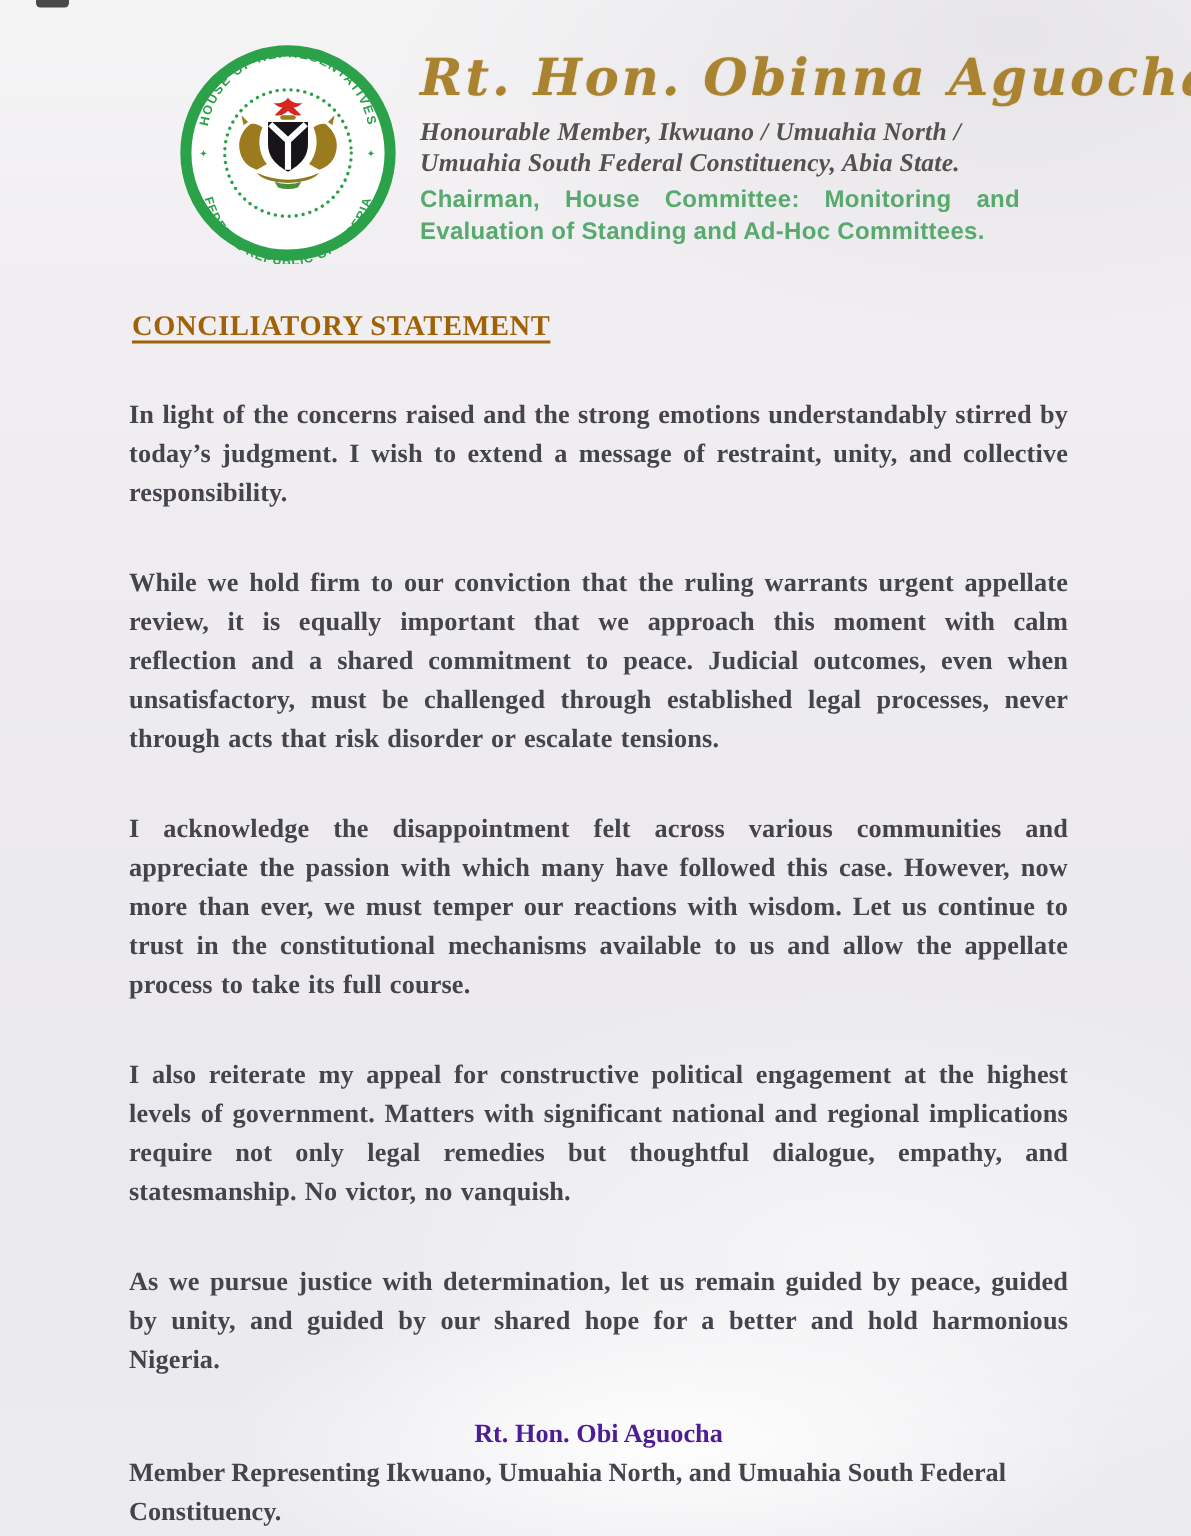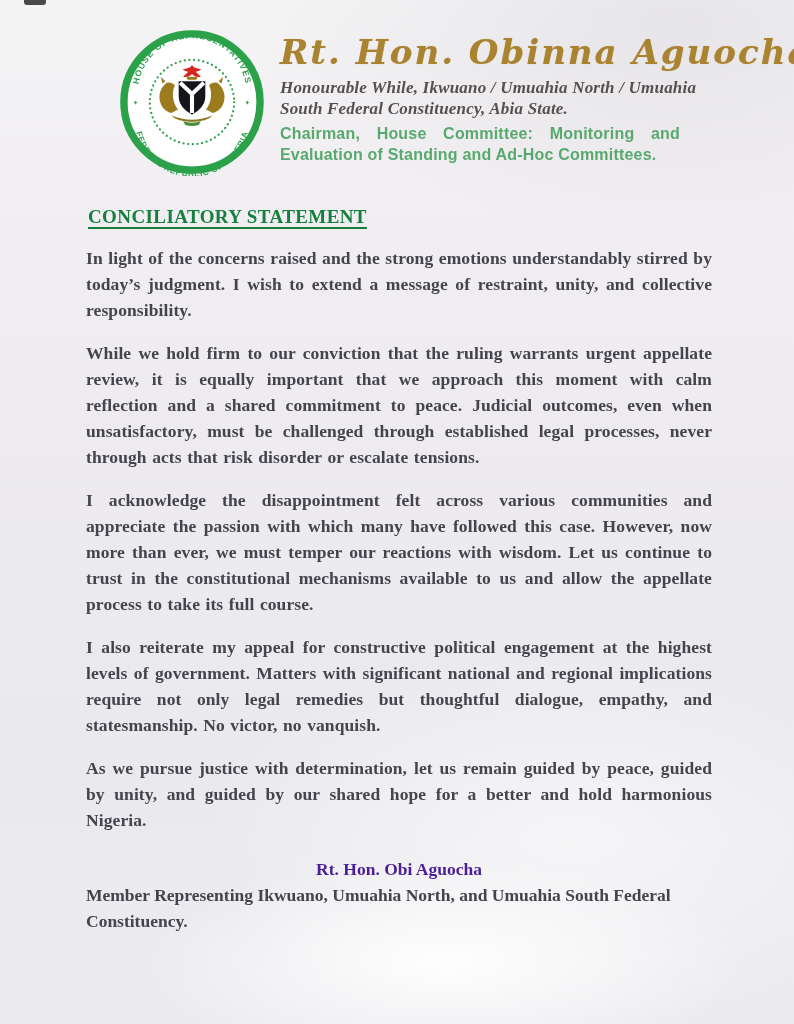--- a/index.html
+++ b/index.html
@@ -36,26 +36,26 @@
   .lh-committee{
     margin-top:4px;width:400px;text-align:justify;
     font-family:"Liberation Sans",sans-serif;font-weight:700;
     font-size:16px;line-height:1.3;color:#58a96e;letter-spacing:.2px;
   }
 
   
   .content{margin:26px 82px 0 86px;color:#46444c;}
   .doc-title{
     display:inline-block;margin:0 0 0 2px;
-    font-size:19px;font-weight:700;letter-spacing:.4px;color:#15803d;
+    font-size:19px;font-weight:700;letter-spacing:.4px;color:#a16207;
     text-decoration:underline;text-decoration-thickness:2px;text-underline-offset:4px;
   }
   .doc-date{margin:30px 0 0 0;font-size:17.5px;font-weight:700;}
   .para{
-    margin:17px 0 0 0;font-size:17.5px;font-weight:700;line-height:26px;
+    margin:34px 0 0 0;font-size:17.5px;font-weight:700;line-height:26px;
     text-align:justify;letter-spacing:.1px;word-spacing:1px;color:#45434b;
   }
   .signature{margin-top:26px;}
   .sig-name{margin:0;text-align:center;font-size:17.5px;font-weight:700;color:#4c1d95;}
   .sig-role{margin:2px 0 0 0;font-size:17.5px;font-weight:700;line-height:26px;color:#45434b;}
 </style>
 </head>
 <body>
 
 <div class="page">
@@ -98,21 +98,21 @@
           <path d="M84,74 L100,89 L116,74 M100,89 V115" fill="none" stroke="#ffffff" stroke-width="5.5"></path>
 
           <path d="M72,118 q28,12 56,0 q-6,8 -28,9 q-22,-1 -28,-9 z" fill="#8f7a22"></path>
           <path d="M88,126 q12,4 24,0 l-3,5 q-9,3 -18,0 z" fill="#4c8f3a"></path>
         </g>
       </svg>
     </div>
 
     <div class="lh-text">
       <div class="lh-name">Rt. Hon. Obinna Aguocha</div>
-      <div class="lh-member">Honourable While, Ikwuano / Umuahia North / Umuahia South Federal Constituency, Abia State.</div>
+      <div class="lh-member">Honourable Member, Ikwuano / Umuahia North / Umuahia South Federal Constituency, Abia State.</div>
       <div class="lh-committee">Chairman, House Committee: Monitoring and Evaluation of Standing and Ad-Hoc Committees.</div>
     </div>
   </header>
 
   <main class="content">
     <h1 class="doc-title">CONCILIATORY STATEMENT</h1>
 
 
     <p class="para">In light of the concerns raised and the strong emotions understandably stirred by today’s judgment. I wish to extend a message of restraint, unity, and collective responsibility.</p>
     <p class="para">While we hold firm to our conviction that the ruling warrants urgent appellate review, it is equally important that we approach this moment with calm reflection and a shared commitment to peace. Judicial outcomes, even when unsatisfactory, must be challenged through established legal processes, never through acts that risk disorder or escalate tensions.</p>

